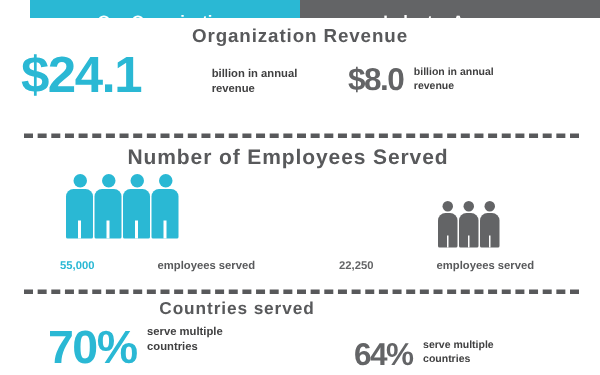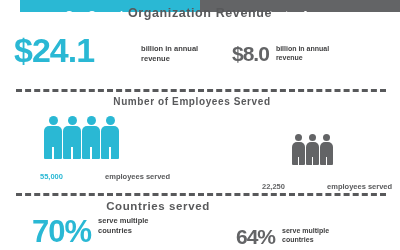--- a/index.html
+++ b/index.html
@@ -72,21 +72,21 @@
     position: absolute;
     left: 16px;
     width: 370px;
     height: 0;
     border-top: 3px dashed #58595b;
   }
 
   
   .rev-title {
     position: absolute;
-    top: 6px;
+    top: 17px;
     left: 0;
     width: 400px;
     font-size: 12.5px;
   }
   .rev-row {
     position: absolute;
     top: 33px;
     left: 0;
     width: 400px;
     height: 48px;
@@ -128,21 +128,21 @@
     margin-bottom: 2px;
   }
 
   
   .emp-divider { top: 89px; }
   .emp-title {
     position: absolute;
     top: 96px;
     left: 0;
     width: 384px;
-    font-size: 10px;
+    font-size: 14px;
   }
   .emp-row {
     position: absolute;
     top: 112px;
     left: 0;
     width: 400px;
     height: 80px;
   }
   .people-group {
     position: absolute;
@@ -183,21 +183,21 @@
   .person.gray .legsplit { left: 6px; width: 1.2px; height: 8px; }
 
   .emp-caption {
     position: absolute;
     font-size: 7.5px;
     font-weight: bold;
     white-space: nowrap;
     line-height: 9px;
   }
   .emp-caption.left  { left: 40px;  top: 60px; }
-  .emp-caption.right { left: 226px; top: 70px; margin-left: 36px; }
+  .emp-caption.right { left: 226px; top: 60px; }
   .emp-num.cyan { color: #2ab8d4; text-align: center; }
   .emp-num.gray { color: #636466; }
   .emp-text     { color: #58595b; padding-left: 40px; }
 
   
   .cty-divider { top: 193px; }
   .cty-title {
     position: absolute;
     top: 200px;
     left: 0;

